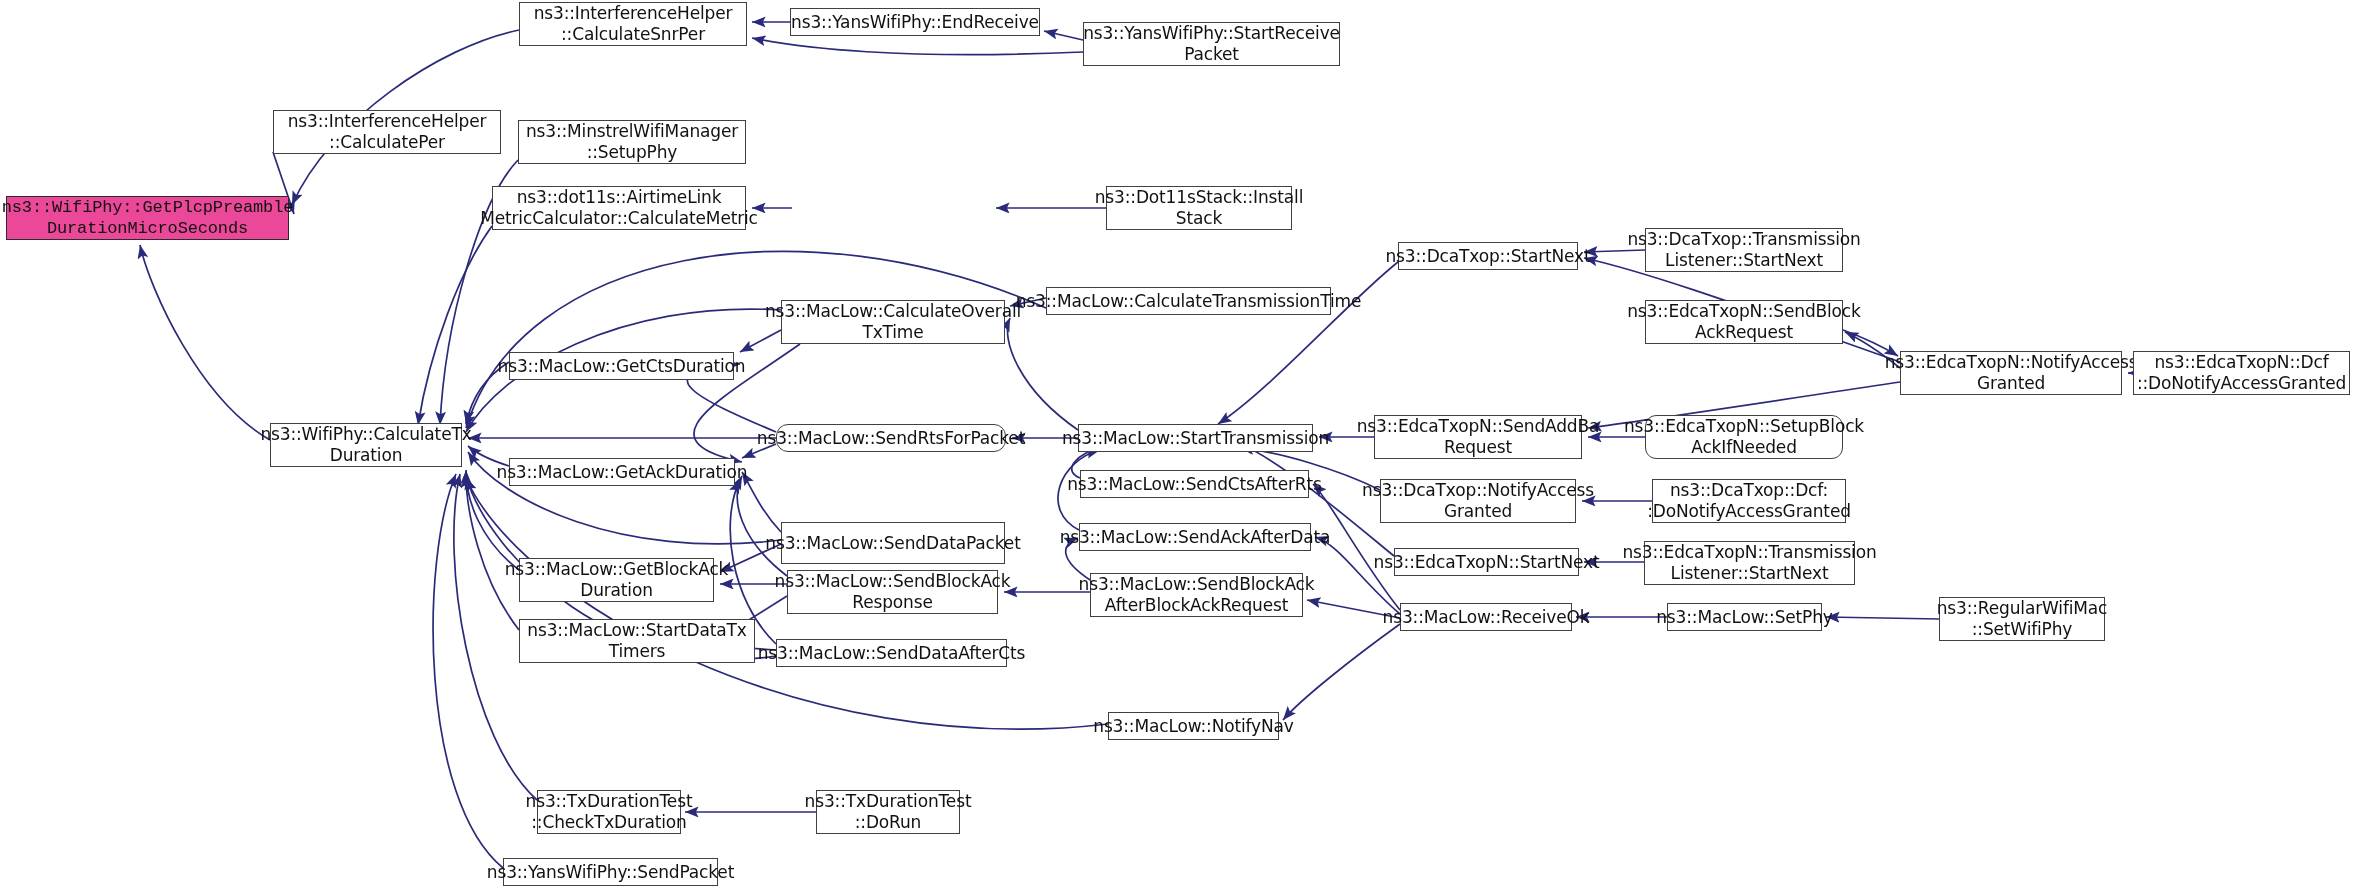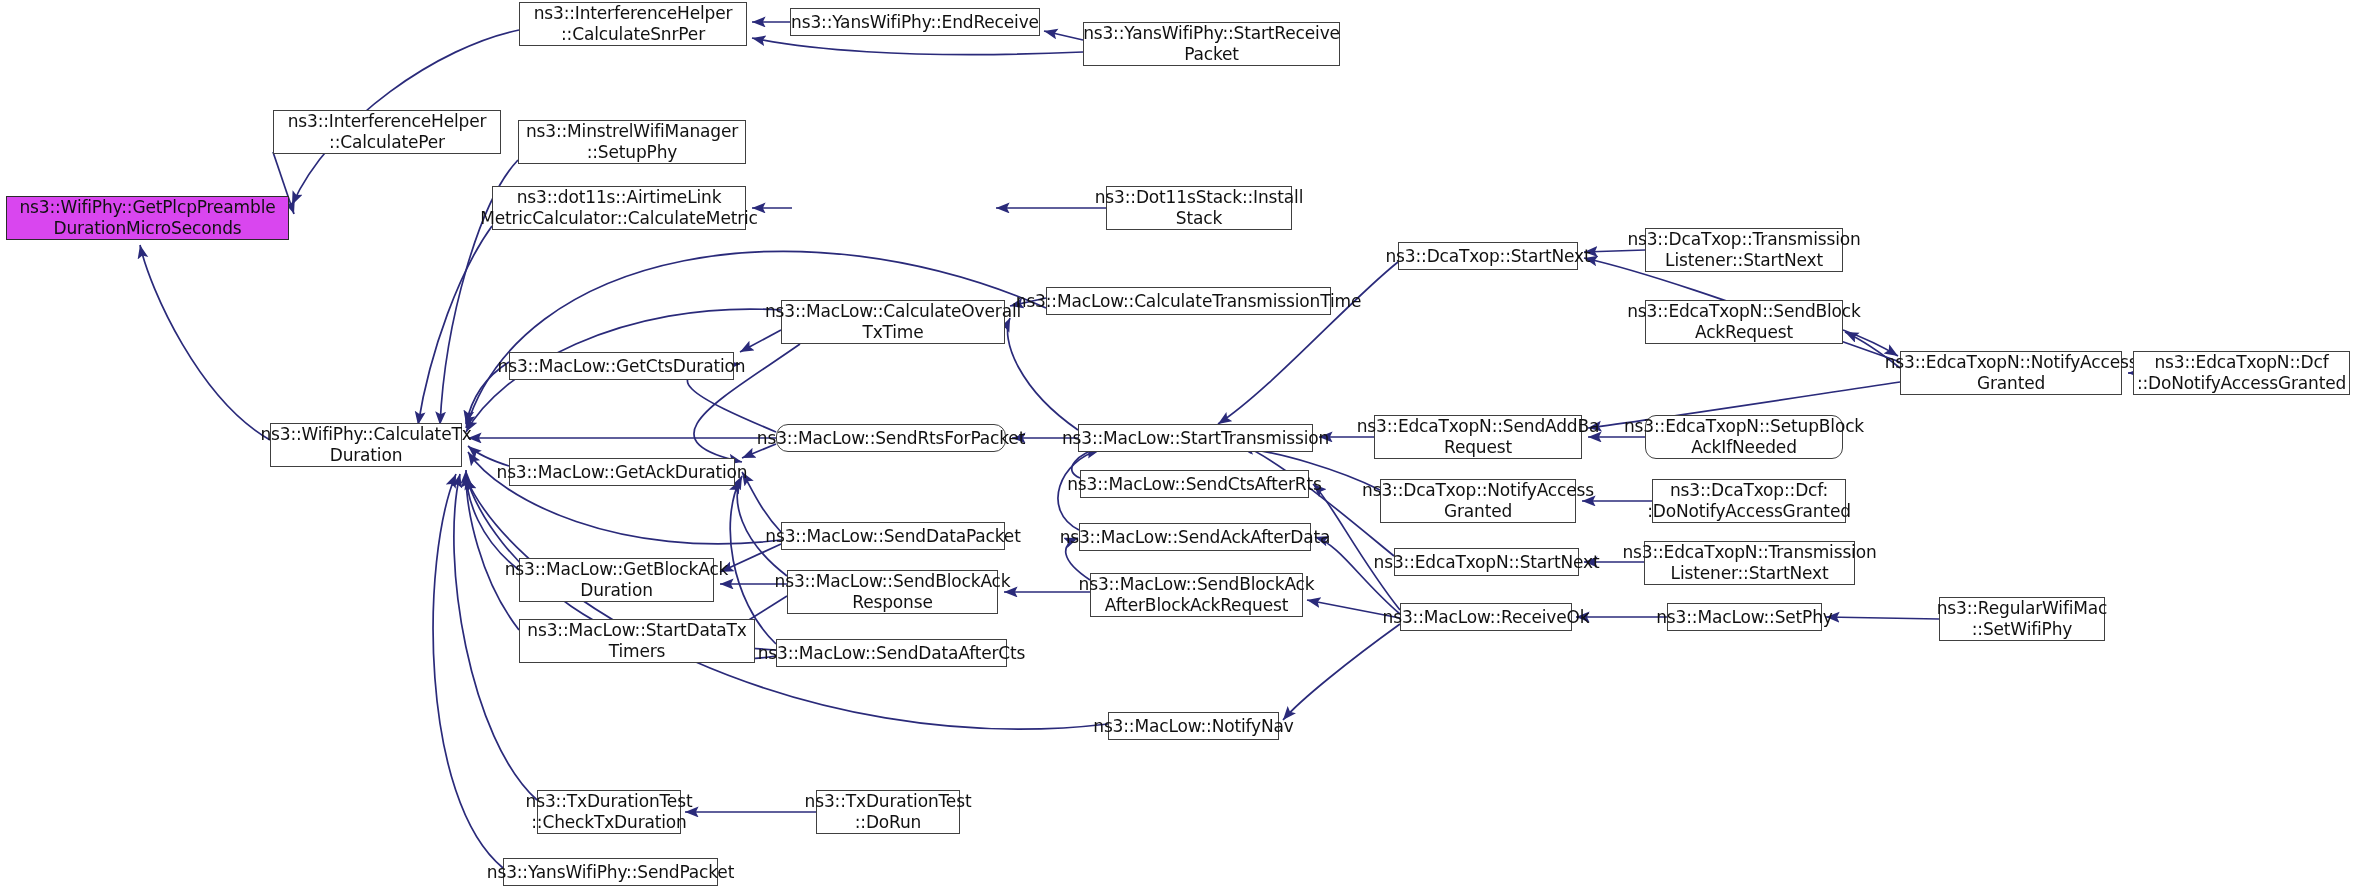--- a/index.html
+++ b/index.html
@@ -37,22 +37,23 @@
     letter-spacing: -0.15px;
     text-align: center;
     display: flex;
     align-items: center;
     justify-content: center;
     white-space: pre-line;
     padding: 0 4px;
     z-index: 5;
   }
   .node.root {
-    background: #d946ef;
+    background: #ec4899;
     border-color: #2b2b2b;
+    font-family: Liberation Mono, monospace;
   }
 </style>
 </head>
 <body>
 
 <div id="graph">
   <svg id="edges" xmlns="http://www.w3.org/2000/svg">
     <defs>
       <marker id="arrow" markerWidth="9" markerHeight="9" refX="8" refY="3.2" orient="auto" markerUnits="strokeWidth">
         <path d="M0,0 L8,3.2 L0,6.4 L1.6,3.2 z" fill="#2a2a7a"></path>
@@ -156,21 +157,21 @@
     <div class="node" style="left: 270px; top: 423px; width: 192px; height: 44px;">ns3::WifiPhy::CalculateTx
 Duration</div>
     <div class="node" style="left: 776px; top: 424px; width: 230px; height: 28px; border-radius: 12px;">ns3::MacLow::SendRtsForPacket</div>
     <div class="node" style="left: 1078px; top: 424px; width: 235px; height: 28px;">ns3::MacLow::StartTransmission</div>
     <div class="node" style="left: 509px; top: 458px; width: 226px; height: 28px;">ns3::MacLow::GetAckDuration</div>
     <div class="node" style="left: 1080px; top: 470px; width: 229px; height: 28px;">ns3::MacLow::SendCtsAfterRts</div>
     <div class="node" style="left: 1380px; top: 479px; width: 196px; height: 44px;">ns3::DcaTxop::NotifyAccess
 Granted</div>
     <div class="node" style="left: 1652px; top: 479px; width: 194px; height: 44px;">ns3::DcaTxop::Dcf:
 :DoNotifyAccessGranted</div>
-    <div class="node" style="left: 781px; top: 522px; width: 224px; height: 28px;">ns3::MacLow::SendDataPacket</div>
+    <div class="node" style="left: 781px; top: 522px; width: 224px; height: 42px;">ns3::MacLow::SendDataPacket</div>
     <div class="node" style="left: 1079px; top: 523px; width: 232px; height: 28px;">ns3::MacLow::SendAckAfterData</div>
     <div class="node" style="left: 1394px; top: 548px; width: 185px; height: 28px;">ns3::EdcaTxopN::StartNext</div>
     <div class="node" style="left: 1644px; top: 541px; width: 211px; height: 44px;">ns3::EdcaTxopN::Transmission
 Listener::StartNext</div>
     <div class="node" style="left: 519px; top: 558px; width: 195px; height: 44px;">ns3::MacLow::GetBlockAck
 Duration</div>
     <div class="node" style="left: 787px; top: 570px; width: 211px; height: 44px;">ns3::MacLow::SendBlockAck
 Response</div>
     <div class="node" style="left: 1090px; top: 573px; width: 213px; height: 44px;">ns3::MacLow::SendBlockAck
 AfterBlockAckRequest</div>

